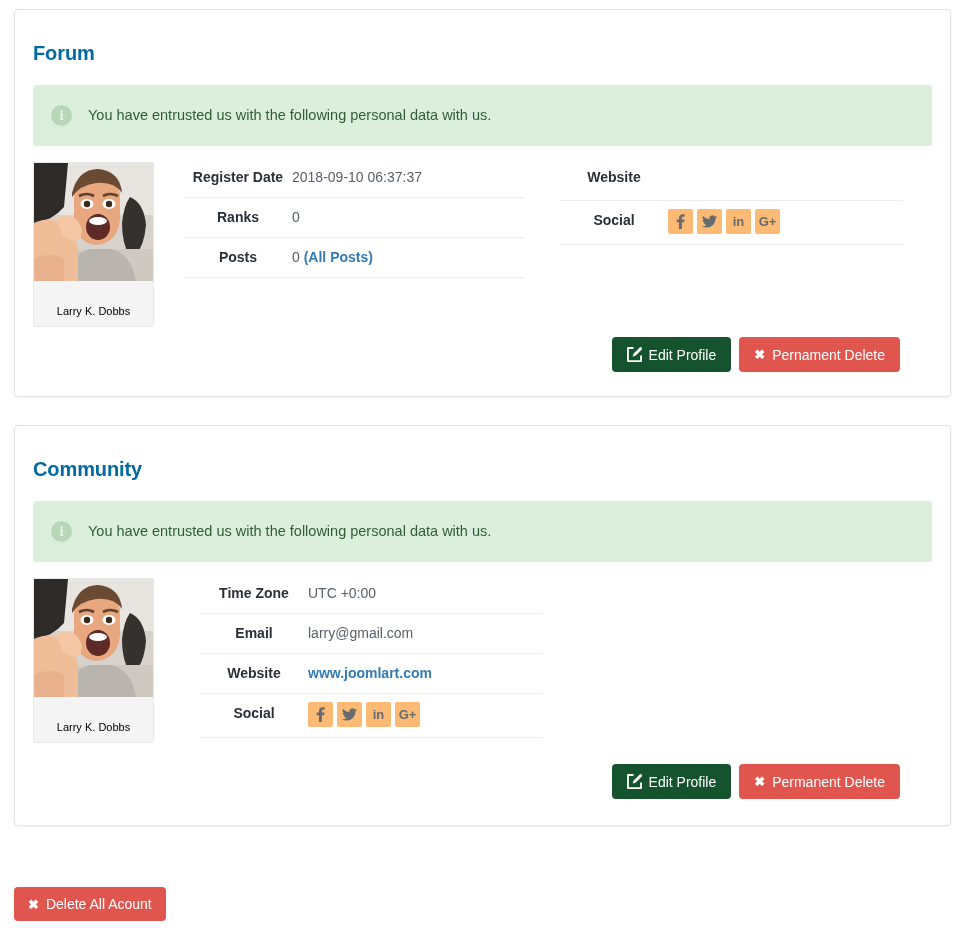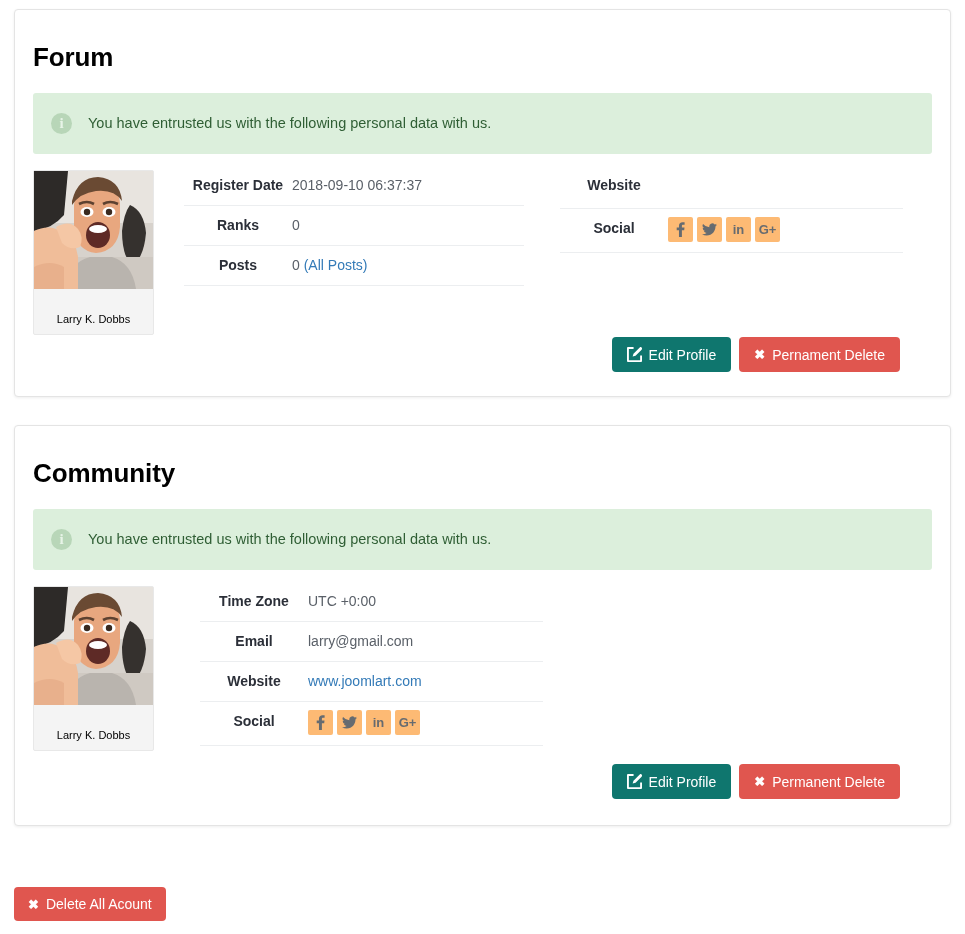--- a/index.html
+++ b/index.html
@@ -27,23 +27,23 @@
     border: 1px solid #e4e4e4;
     border-radius: 4px;
     box-shadow: 0 1px 3px rgba(0,0,0,0.07);
   }
   .card-forum { top: 9px; height: 388px; }
   .card-community { top: 425px; height: 401px; }
 
   .card-body { padding: 20px 18px 0 18px; }
 
   .card-title {
-    font-size: 26px;
+    font-size: 20px;
     font-weight: bold;
-    color: #000000;
+    color: #0369a1;
     margin: 12px 0 0 0;
     letter-spacing: -0.1px;
   }
 
   
   .alert {
     margin-top: 20px;
     background: #dcefdc;
     border-radius: 3px;
     padding: 20px 18px;
@@ -126,21 +126,21 @@
     text-align: center;
     font-weight: bold;
     color: #2b2f38;
     padding-right: 16px;
     line-height: 1.35;
   }
   td.val {
     color: #5a6068;
     line-height: 1.35;
   }
-  td.val a { color: #337ab7; text-decoration: none; }
+  td.val a { color: #337ab7; text-decoration: none; font-weight: bold; }
   .val-empty { display: inline-block; min-height: 17px; }
 
   
   .social {
     display: flex;
     gap: 4px;
     margin-top: -2px;
   }
   .social-btn {
     width: 25px;
@@ -171,21 +171,21 @@
     font-size: 14px;
     padding: 10px 15px;
     display: inline-flex;
     align-items: center;
     gap: 7px;
     cursor: pointer;
     font-family: "Liberation Sans", sans-serif;
     line-height: 1;
     white-space: nowrap;
   }
-  .btn-primary { background: #0f766e; }
+  .btn-primary { background: #14532d; }
   .btn-danger  { background: #e0564f; }
   .btn svg { display: block; }
   .btn .x-glyph { font-size: 13px; font-weight: bold; }
 
   .card .btn-abs { position: absolute; right: 22px; }
   .forum-buttons { bottom: 24px; }
   .community-buttons { bottom: 26px; }
 
   .footer-btn-wrap {
     position: absolute;

